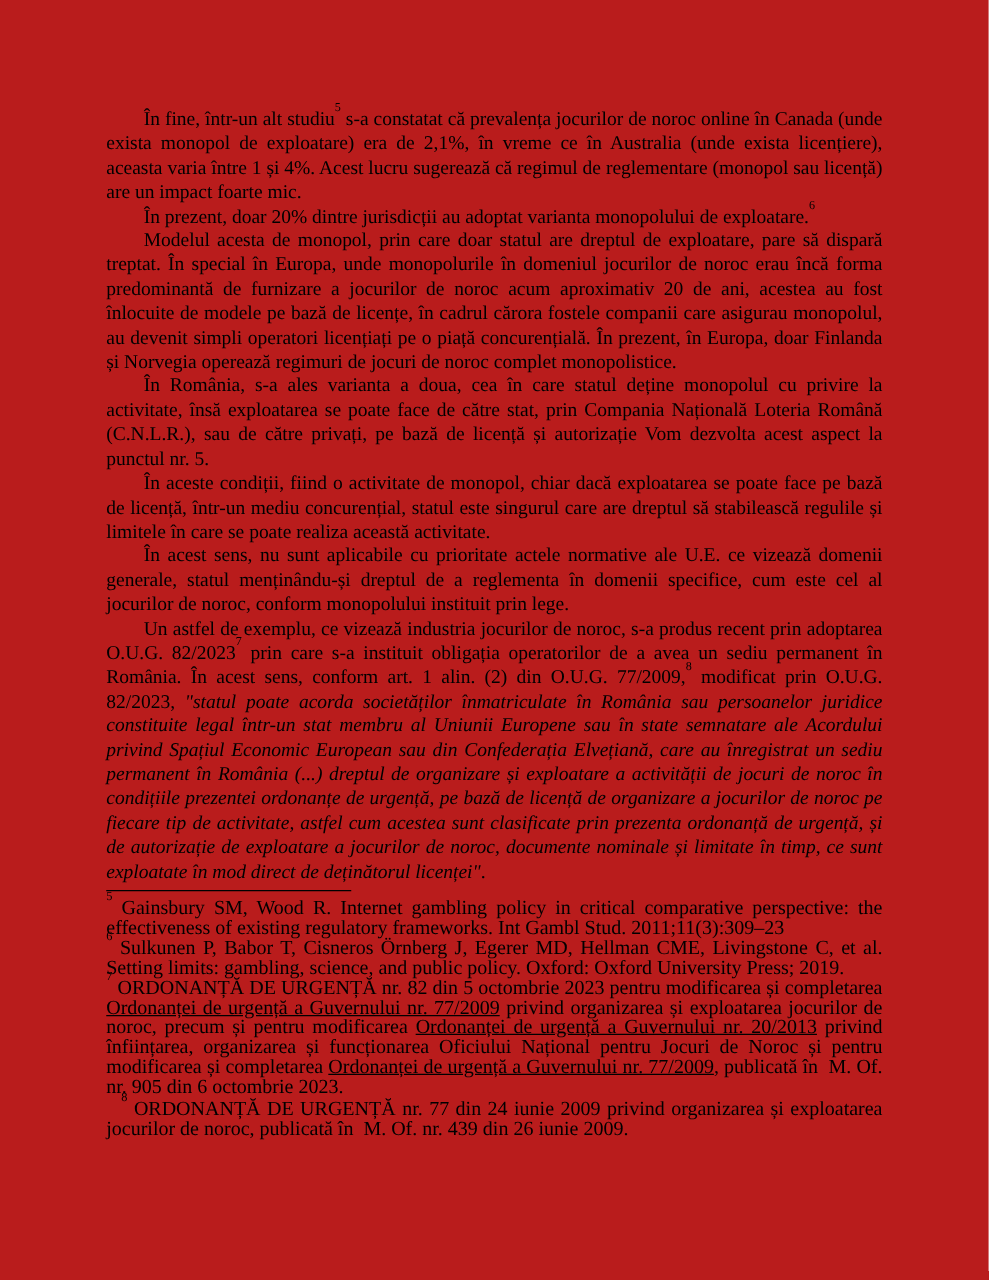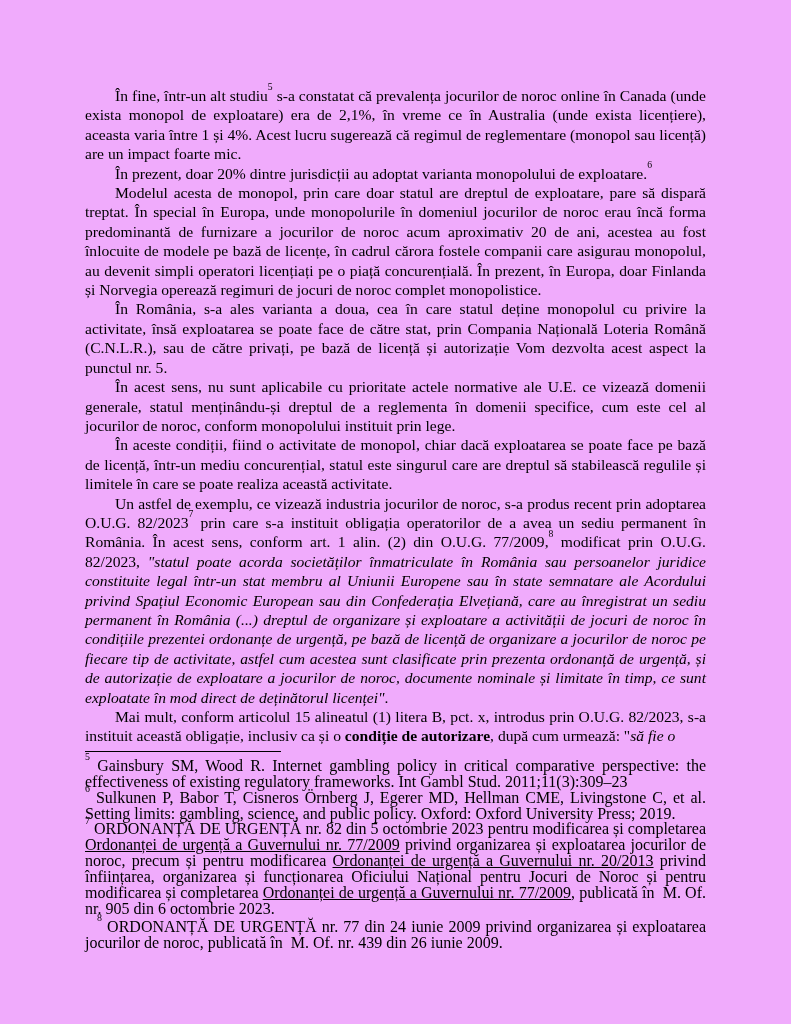--- a/index.html
+++ b/index.html
@@ -4,21 +4,21 @@
 <style>
   * { box-sizing: border-box; }
   html, body {
     margin: 0; padding: 0;
     background: #ffffff;
   }
   .page {
     position: relative;
     width: 791px;
     height: 1024px;
-    background: #f0abfc;
+    background: #b91c1c;
     color: #000000;
     font-family: "Liberation Serif", "DejaVu Serif", serif;
     padding: 86px 85px 0 85px;
     overflow: hidden;
   }
   .body-text p.para {
     margin: 0;
     font-size: 15.6px;
     line-height: 19.4px;
     text-align: justify;
@@ -54,24 +54,23 @@
 </style>
 </head>
 <body>
 
 <div class="page">
   <div class="body-text">
       <p class="para"><span class="">În fine, într-un alt studiu</span><sup class="fnref">5</sup><span class=""> s-a constatat că prevalența jocurilor de noroc online în Canada (unde exista monopol de exploatare) era de 2,1%, în vreme ce în Australia (unde exista licențiere), aceasta varia între 1 și 4%. Acest lucru sugerează că regimul de reglementare (monopol sau licență) are un impact foarte mic.</span></p>
       <p class="para"><span class="">În prezent, doar 20% dintre jurisdicții au adoptat varianta monopolului de exploatare.</span><sup class="fnref">6</sup></p>
       <p class="para"><span class="">Modelul acesta de monopol, prin care doar statul are dreptul de exploatare, pare să dispară treptat. În special în Europa, unde monopolurile în domeniul jocurilor de noroc erau încă forma predominantă de furnizare a jocurilor de noroc acum aproximativ 20 de ani, acestea au fost înlocuite de modele pe bază de licențe, în cadrul cărora fostele companii care asigurau monopolul, au devenit simpli operatori licențiați pe o piață concurențială. În prezent, în Europa, doar Finlanda și Norvegia operează regimuri de jocuri de noroc complet monopolistice.</span></p>
       <p class="para"><span class="">În România, s-a ales varianta a doua, cea în care statul deține monopolul cu privire la activitate, însă exploatarea se poate face de către stat, prin Compania Națională Loteria Română (C.N.L.R.), sau de către privați, pe bază de licență și autorizație Vom dezvolta acest aspect la punctul nr. 5.</span></p>
+      <p class="para"><span class="">În aceste condiții, fiind o activitate de monopol, chiar dacă exploatarea se poate face pe bază de licență, într-un mediu concurențial, statul este singurul care are dreptul să stabilească regulile și limitele în care se poate realiza această activitate.</span></p>
       <p class="para"><span class="">În acest sens, nu sunt aplicabile cu prioritate actele normative ale U.E. ce vizează domenii generale, statul menținându-și dreptul de a reglementa în domenii specifice, cum este cel al jocurilor de noroc, conform monopolului instituit prin lege.</span></p>
-      <p class="para"><span class="">În aceste condiții, fiind o activitate de monopol, chiar dacă exploatarea se poate face pe bază de licență, într-un mediu concurențial, statul este singurul care are dreptul să stabilească regulile și limitele în care se poate realiza această activitate.</span></p>
       <p class="para"><span class="">Un astfel de exemplu, ce vizează industria jocurilor de noroc, s-a produs recent prin adoptarea O.U.G. 82/2023</span><sup class="fnref">7</sup><span class=""> prin care s-a instituit obligația operatorilor de a avea un sediu permanent în România. În acest sens, conform art. 1 alin. (2) din O.U.G. 77/2009,</span><sup class="fnref">8</sup><span class=""> modificat prin O.U.G. 82/2023, </span><span class="it ">"statul poate acorda societăților înmatriculate în România sau persoanelor juridice constituite legal într-un stat membru al Uniunii Europene sau în state semnatare ale Acordului privind Spațiul Economic European sau din Confederația Elvețiană, care au înregistrat un sediu permanent în România (...) dreptul de organizare și exploatare a activității de jocuri de noroc în condițiile prezentei ordonanțe de urgență, pe bază de licență de organizare a jocurilor de noroc pe fiecare tip de activitate, astfel cum acestea sunt clasificate prin prezenta ordonanță de urgență, și de autorizație de exploatare a jocurilor de noroc, documente nominale și limitate în timp, ce sunt exploatate în mod direct de deținătorul licenței"</span><span class="">.</span></p>
-      <p class="para"><span class="">Mai mult, conform articolul 15 alineatul (1) litera B, pct. x, introdus prin O.U.G. 82/2023, s-a instituit această obligație, inclusiv ca și o </span><span class="bd ">condiție de autorizare</span><span class="">, după cum urmează: "</span><span class="it ">să fie o</span></p>
     </div>
   <hr class="footnote-separator">
   <div class="footnotes">
       <div class="footnote"><sup class="fnmark">5</sup><span class=""> Gainsbury SM, Wood R. Internet gambling policy in critical comparative perspective: the effectiveness of existing regulatory frameworks. Int Gambl Stud. 2011;11(3):309–23</span></div>
       <div class="footnote"><sup class="fnmark">6</sup><span class=""> Sulkunen P, Babor T, Cisneros Örnberg J, Egerer MD, Hellman CME, Livingstone C, et al. Setting limits: gambling, science, and public policy. Oxford: Oxford University Press; 2019.</span></div>
       <div class="footnote"><sup class="fnmark">7</sup><span class=""> ORDONANȚĂ DE URGENȚĂ nr. 82 din 5 octombrie 2023 pentru modificarea și completarea </span><span class="un">Ordonanței de urgență a Guvernului nr. 77/2009</span><span class=""> privind organizarea și exploatarea jocurilor de noroc, precum și pentru modificarea </span><span class="un">Ordonanței de urgență a Guvernului nr. 20/2013</span><span class=""> privind înființarea, organizarea și funcționarea Oficiului Național pentru Jocuri de Noroc și pentru modificarea și completarea </span><span class="un">Ordonanței de urgență a Guvernului nr. 77/2009</span><span class="">, publicată în&nbsp; M. Of. nr. 905 din 6 octombrie 2023.</span></div>
       <div class="footnote spaced"><sup class="fnmark">8</sup><span class=""> ORDONANȚĂ DE URGENȚĂ nr. 77 din 24 iunie 2009 privind organizarea și exploatarea jocurilor de noroc, publicată în&nbsp; M. Of. nr. 439 din 26 iunie 2009.</span></div>
     </div>
 </div>
 

